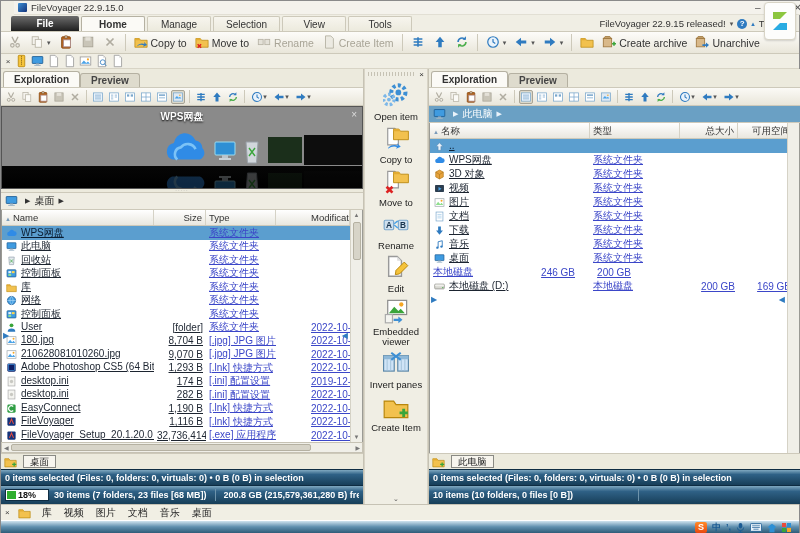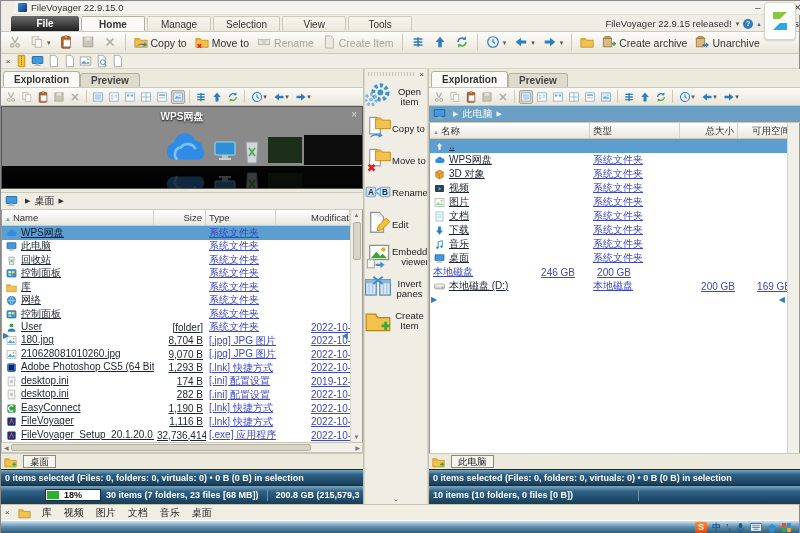--- a/index.html
+++ b/index.html
@@ -12,21 +12,21 @@
   .appicon { width:9px; height:9px; background:linear-gradient(135deg,#3d8fd4,#14327a); margin-right:4px; border-radius:1px; }
   .titletext { font-size:9.5px; color:#333; flex:1; }
   .winbtns { display:flex; gap:12px; font-size:10px; color:#555; padding-right:6px; }
   .winbtns span { cursor:default; }
 
   
   .tabrow { position:absolute; left:0; top:14px; width:100%; height:16px; background:#f0eee4; display:flex; align-items:flex-end; }
   .ftab { width:68px; height:15px; background:linear-gradient(180deg,#6c6c6c,#1f1f1f); color:#fff; font-weight:bold; text-align:center; line-height:15px; font-size:10px; border-radius:2px 2px 0 0; margin-left:10px; }
   .rtab { min-width:64px; padding:0 12px; height:15px; line-height:15px; text-align:center; font-size:10px; color:#333; border:1px solid #cdc9ba; border-bottom:none; border-radius:2px 2px 0 0; margin-left:2px; background:linear-gradient(180deg,#f7f5ee,#eceadd); }
   .rtab.active { background:#fbfaf6; font-weight:bold; border-color:#b5b1a2; }
-  .tabrow-right { margin-left:auto; display:flex; align-items:center; gap:4px; font-size:9.5px; color:#333; height:15px; }
+  .tabrow-right { margin-left:auto; display:flex; align-items:center; gap:4px; padding-right:6px; font-size:9.5px; color:#333; height:15px; }
   .helpdot { width:10px; height:10px; border-radius:50%; background:#2f7bc0; color:#fff; font-size:8px; text-align:center; line-height:10px; font-weight:bold; }
   .caret { font-size:7px; color:#555; }
   .caret.blue { color:#2f7bc0; }
 
   
   .maintoolbar { position:absolute; left:0; top:30px; width:100%; height:23px; background:linear-gradient(180deg,#fdfcf9,#e9e6da); border-top:1px solid #cdc9ba; border-bottom:1px solid #cdc9ba; display:flex; align-items:center; padding:0 4px; gap:2px; }
   .tbtn { display:flex; align-items:center; gap:3px; padding:1px 3px; border-radius:2px; font-size:10.5px; color:#333; }
   .tbtn.disabled { color:#a8a496; }
   .tsep { width:1px; height:17px; background:#cdc9ba; margin:0 3px; }
   .applogo { position:absolute; right:3px; top:1px; width:32px; height:38px; background:#fdfdfc; border:1px solid #d8d4c6; border-radius:4px; box-shadow:0 1px 2px rgba(0,0,0,.15); display:flex; align-items:center; justify-content:center; z-index:5; }
@@ -95,33 +95,33 @@
   .vscroll .spacer { flex:1; }
   .hscroll { height:11px; background:#f0efe8; border:1px solid #c6c2b4; display:flex; align-items:center; font-size:6px; color:#777; padding:0 2px; }
   .hthumb { height:7px; flex:1; background:#d7d4c8; border:1px solid #b5b1a2; border-radius:2px; margin:0 2px; max-width:300px; }
 
   .ptabstrip { height:16px; display:flex; align-items:center; gap:3px; background:#eceadd; border-top:1px solid #cdc9ba; padding:0 3px; }
   .btab { border:1px solid #8a8a84; background:#f7f5ee; padding:0 6px; height:13px; line-height:12px; font-size:9.5px; }
   .pstatus { color:#fff; font-weight:bold; font-size:9px; display:flex; align-items:center; padding:0 4px; background:linear-gradient(180deg,#7fa8c0 0%,#2f6186 30%,#173e58 100%); border-top:1px solid #0e2c42; }
   .pstatus.s1 { height:16px; }
   .pstatus.s2 { height:19px; gap:5px; }
   .statsep { width:1px; height:12px; background:#6d93ab; margin:0 3px; flex:none; }
-  .progress { width:56px; height:12px; background:#fff; border:1px solid #0e2c42; position:relative; flex:none;margin-left:40px; }
+  .progress { width:44px; height:12px; background:#fff; border:1px solid #0e2c42; position:relative; flex:none; }
   .progress .fill { position:absolute; left:1px; top:1px; bottom:1px; width:22%; background:#2fae2f; }
   .progress .pct { position:absolute; left:0; top:0; width:100%; text-align:center; color:#111; font-size:9px; line-height:11px; font-weight:bold; }
   .ellip { overflow:hidden; white-space:nowrap; }
 
   .collapser { position:absolute; color:#2f7bc0; font-size:8px; top:52%; z-index:4; }
 
   
   .centerbar { width:64px; flex:none; background:#f0eee4; border-left:1px solid #d8d4c6; border-right:1px solid #d8d4c6; display:flex; flex-direction:column; align-items:center; overflow:hidden; }
   .cb-head { width:100%; height:10px; display:flex; align-items:center; }
   .cb-grip { flex:1; height:4px; margin:0 3px; background:repeating-linear-gradient(90deg,#c6c2b4 0 1px,transparent 1px 3px); }
   .cb-x { font-size:8px; color:#333; padding-right:3px; }
-  .citem { display:flex; flex-direction:row; align-items:center; gap:1px; margin-top:4px; width:100%; }
+  .citem { display:flex; flex-direction:column; align-items:center; gap:1px; margin-top:4px; width:100%; }
   .citem .clabel { font-size:9.5px; color:#222; text-align:center; line-height:10px; }
   .cb-foot { margin-top:auto; font-size:7px; color:#555; padding-bottom:1px; }
 
   
   .quickbar { position:absolute; left:0; top:503px; width:100%; height:16px; background:#f1efe4; border-top:1px solid #c6c2b4; display:flex; align-items:center; gap:8px; padding:0 4px; font-size:10px; color:#222; }
   .quickbar .qx { font-size:8px; color:#444; }
   .qitem { cursor:default; }
   .bottomstrip { position:absolute; left:0; top:519px; width:100%; height:14px; background:linear-gradient(180deg,#cfe3ef 0%,#5f8fae 45%,#27536f 100%); border-top:1px solid #fff; display:flex; align-items:center; justify-content:flex-end; gap:5px; padding-right:8px; }
   .sogou-s { width:12px; height:11px; background:linear-gradient(180deg,#ff8a2a,#e8470f); border-radius:2px; color:#fff; font-weight:bold; font-size:9px; text-align:center; line-height:11px; }
   .imeitem { color:#1b5b93; font-weight:bold; font-size:9px; line-height:11px; }

